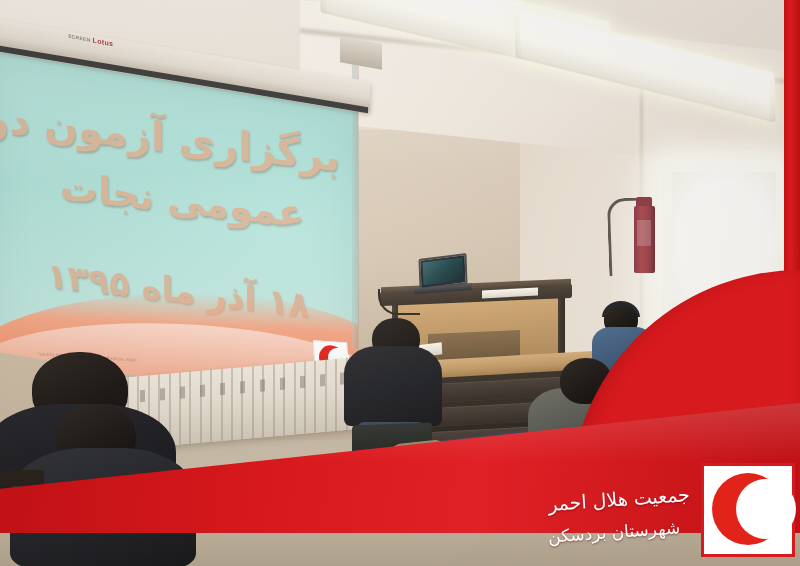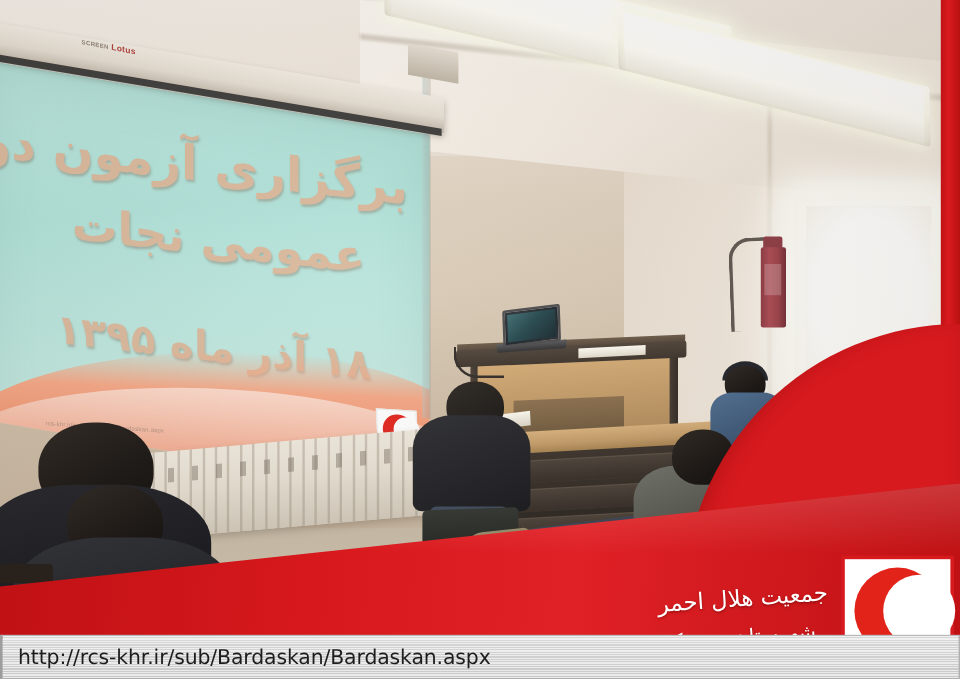--- a/index.html
+++ b/index.html
@@ -685,17 +685,14 @@
   <div class="red-banner"></div>
   <div class="red-banner-sheen"></div>
 
   <div class="banner-text" id="banner-l1">جمعیت هلال احمر</div>
   <div class="banner-text" id="banner-l2">شهرستان بردسکن</div>
 
   <div class="rc-logo">
     <div class="crescent"></div>
   </div>
 
-  <div class="url-bar">
-    <span class="url-text">http://rcs-khr.ir/sub/Bardaskan/Bardaskan.aspx</span>
-  </div>
 
 </div>
 
 </body></html>

